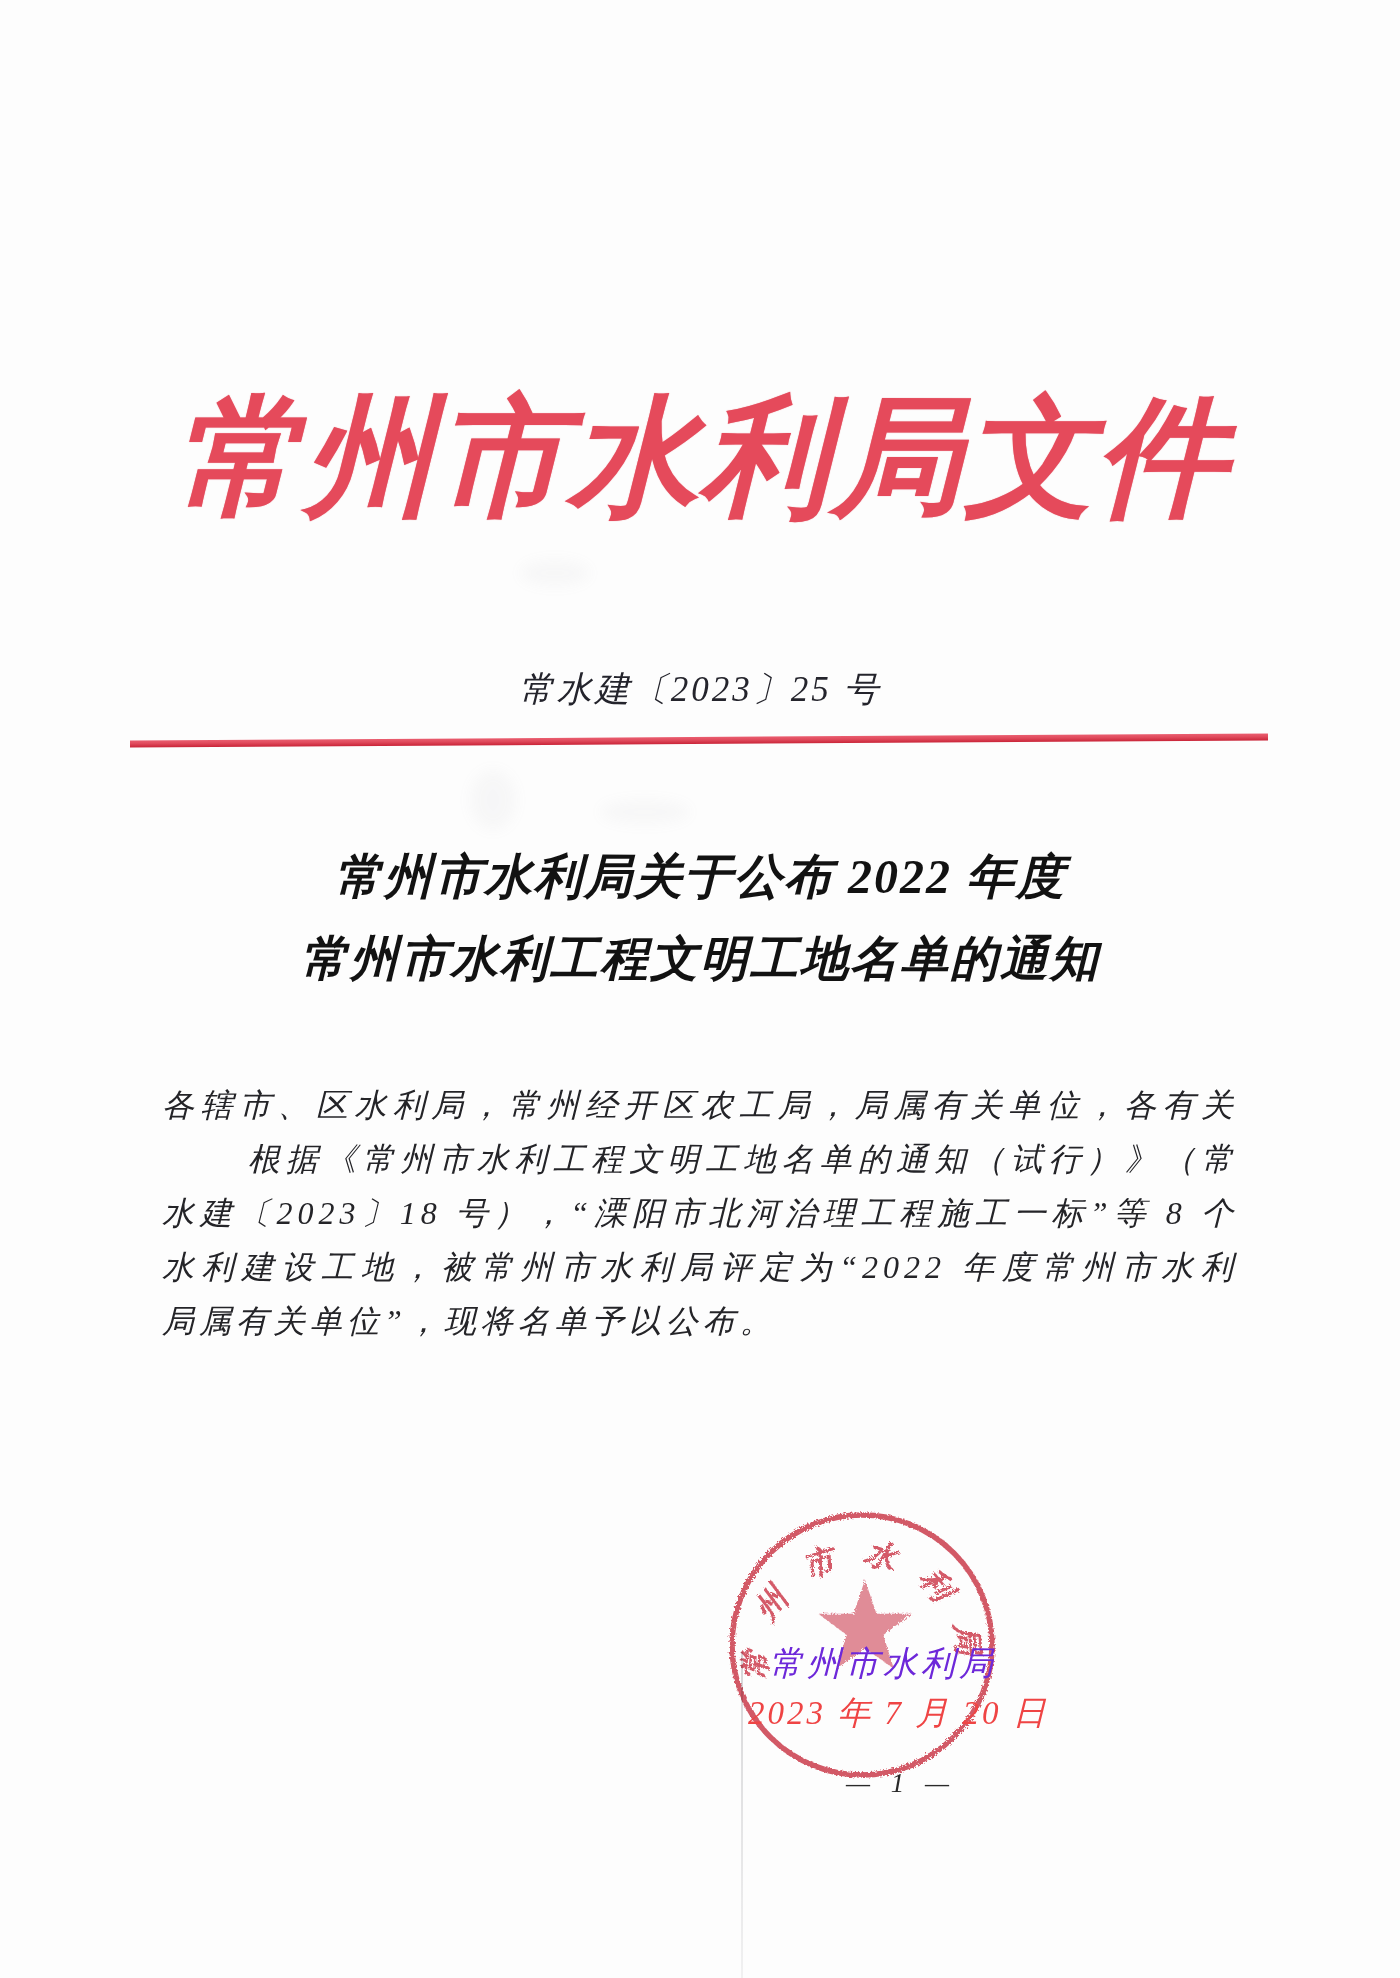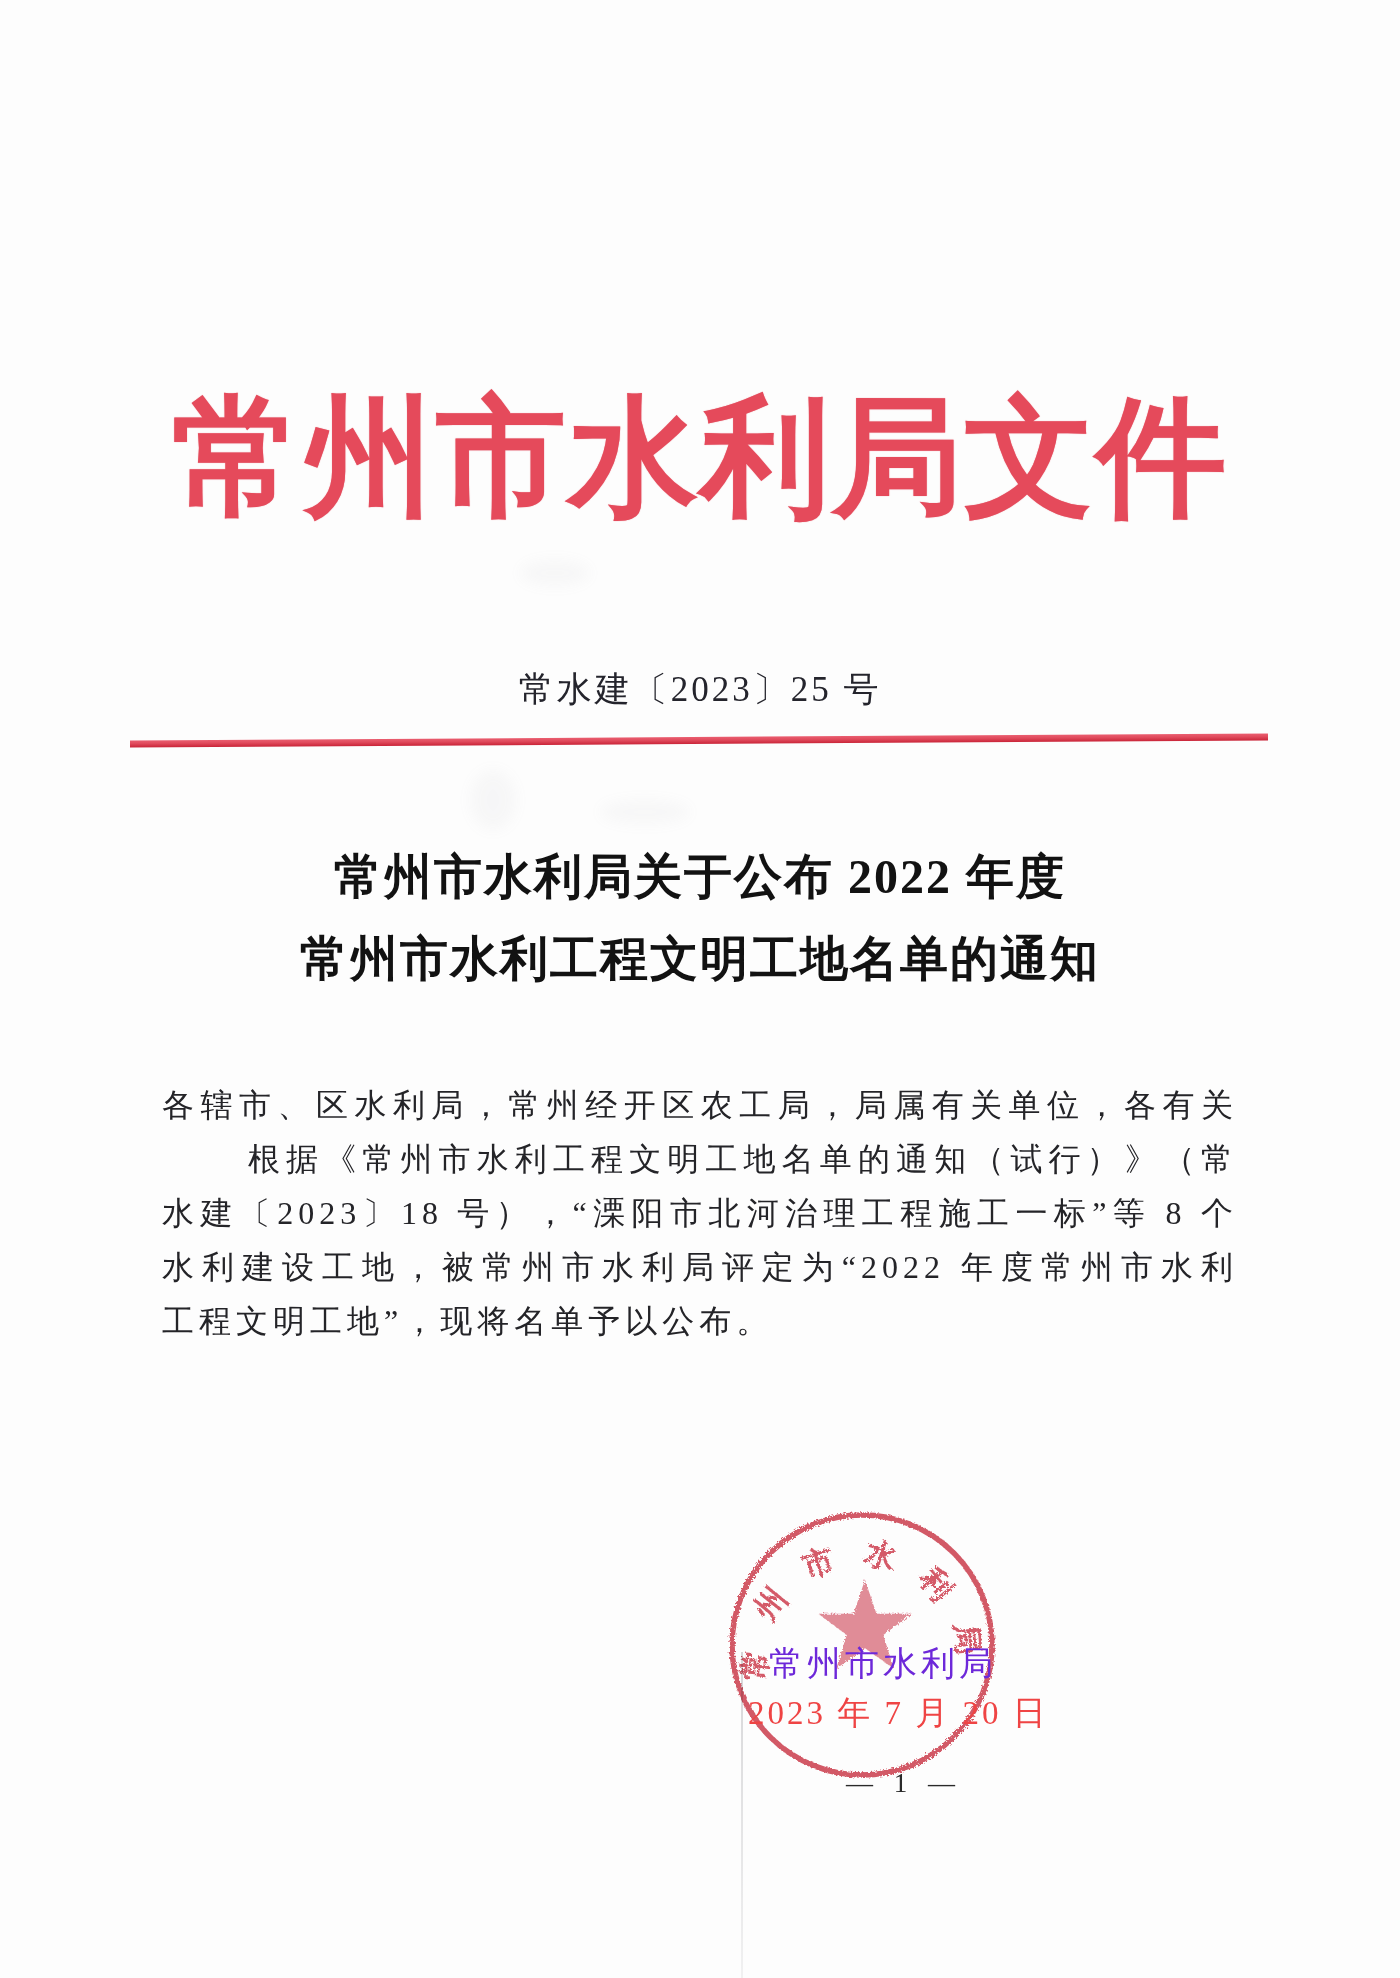--- a/index.html
+++ b/index.html
@@ -4,20 +4,21 @@
 <style>
   html,body { margin:0; padding:0; background:#e9e9e9; }
   .page {
     position:relative;
     width:1400px; height:1978px;
     margin:0 auto;
     background:#fdfdfd;
     overflow:hidden;
     font-family:"Liberation Serif","DejaVu Serif",serif;
     color:#1e1e1e;
+    font-style:italic;
   }
   .banner {
     position:absolute; top:386px; left:0; width:100%;
     margin:0; text-align:center;
     font-size:130px; font-weight:700; line-height:1.12;
     color:#e54a5b; letter-spacing:2px;
     text-shadow:0 0 1px rgba(214,48,66,.6);
   }
   .doc-number {
     position:absolute; top:666px; left:0; width:100%;
@@ -88,21 +89,21 @@
   <div class="title-block">
     <div class="t-line">常州市水利局关于公布 2022 年度</div>
     <div class="t-line">常州市水利工程文明工地名单的通知</div>
   </div>
 
   <div class="body-block">
     <div class="b-line justify">各辖市、区水利局，常州经开区农工局，局属有关单位，各有关</div>
     <div class="b-line justify indent">根据《常州市水利工程文明工地名单的通知（试行）》（常</div>
     <div class="b-line justify">水建〔2023〕18 号），“溧阳市北河治理工程施工一标”等 8 个</div>
     <div class="b-line justify">水利建设工地，被常州市水利局评定为“2022 年度常州市水利</div>
-    <div class="b-line">工程文明工地”，现将名单予以公布。</div>
+    <div class="b-line">局属有关单位”，现将名单予以公布。</div>
   </div>
 
 
   <svg class="seal" viewBox="0 0 284 284" xmlns="http://www.w3.org/2000/svg">
     <defs>
       <filter id="rough" x="-10%" y="-10%" width="120%" height="120%">
         <feTurbulence type="fractalNoise" baseFrequency="0.55" numOctaves="2" result="n"></feTurbulence>
         <feDisplacementMap in="SourceGraphic" in2="n" scale="5"></feDisplacementMap>
       </filter>
       <path id="arcPath" d="M 47.4 174.3 A 96 96 0 1 1 236.6 174.3" fill="none"></path>

